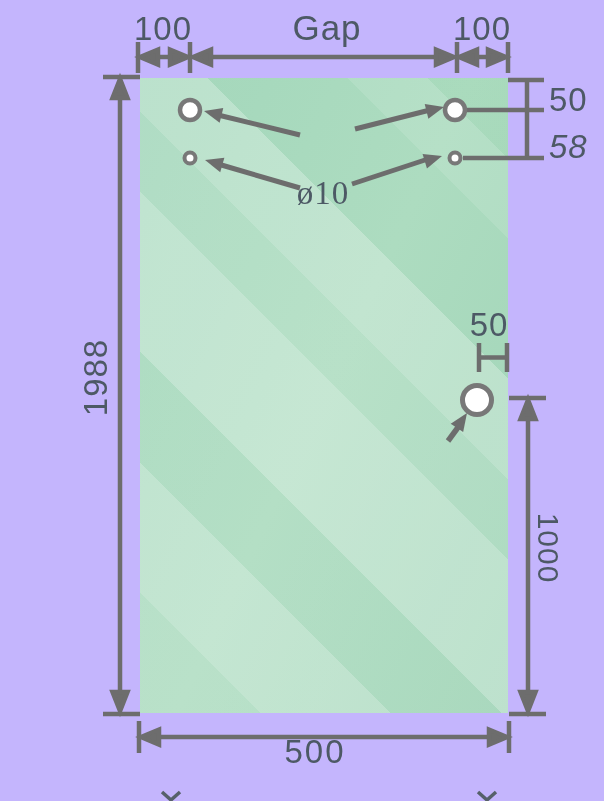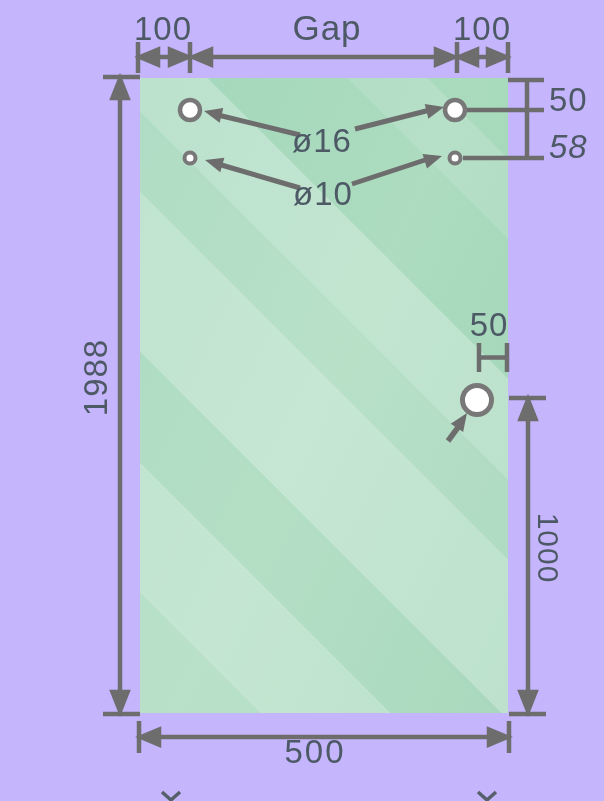--- a/index.html
+++ b/index.html
@@ -34,21 +34,21 @@
     text-align:center;
     white-space:nowrap;
     line-height:1;
   }
   .lb-100-left  {left:131px;top:12px;width:64px;}
   .lb-gap       {left:287px;top:10px;width:80px;font-size:35px;}
   .lb-100-right {left:450px;top:12px;width:64px;}
   .lb-50-top    {left:549px;top:83px;width:52px;text-align:left;}
   .lb-58        {left:549px;top:130px;width:52px;text-align:left;font-style:italic;}
   .lb-d16       {left:282px;top:124px;width:80px;}
-  .lb-d10       {left:283px;top:177px;width:80px;}
+  .lb-d10       {left:283px;top:177px;width:80px;font-family:Liberation Serif, serif;}
   .lb-1988     {left:33px;top:361px;width:124px;transform:rotate(-90deg);transform-origin:center;}
   .lb-50-mid    {left:464px;top:308px;width:50px;}
   .lb-d48       {left:384px;top:438px;width:80px;}
   .lb-1000     {left:487px;top:533px;width:122px;transform:rotate(90deg);transform-origin:center;font-size:30px;}
   .lb-900       {left:265px;top:735px;width:100px;letter-spacing:2px;}
 </style>
 </head>
 <body>
 
 <div class="canvas">
@@ -149,20 +149,19 @@
         <polyline points="478,792 487,800 496,792"></polyline>
       </g>
     </g>
   </svg>
 
   <div class="label lb-100-left">100</div>
   <div class="label lb-gap">Gap</div>
   <div class="label lb-100-right">100</div>
   <div class="label lb-50-top">50</div>
   <div class="label lb-58">58</div>
-  <div class="label lb-d16">ø16</div>
   <div class="label lb-d10">ø10</div>
   <div class="label lb-1988">1988</div>
   <div class="label lb-50-mid">50</div>
   <div class="label lb-1000">1000</div>
   <div class="label lb-900">500</div>
 
 </div>
 
 </body></html>

